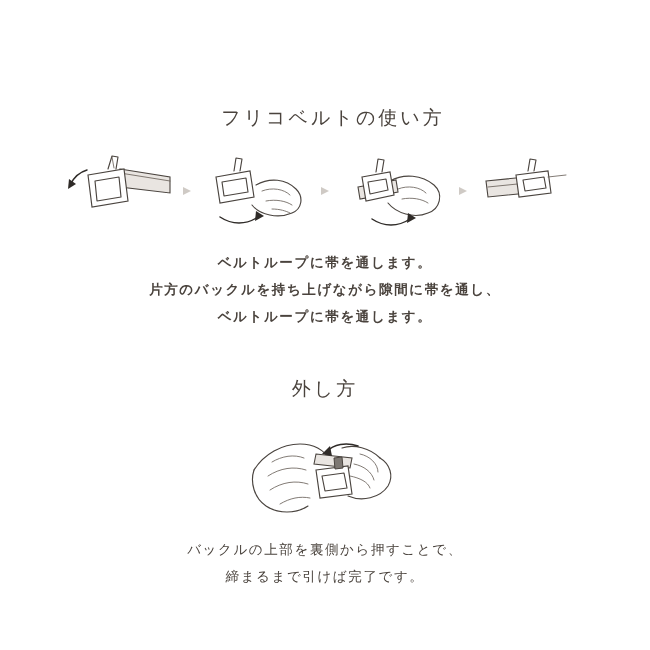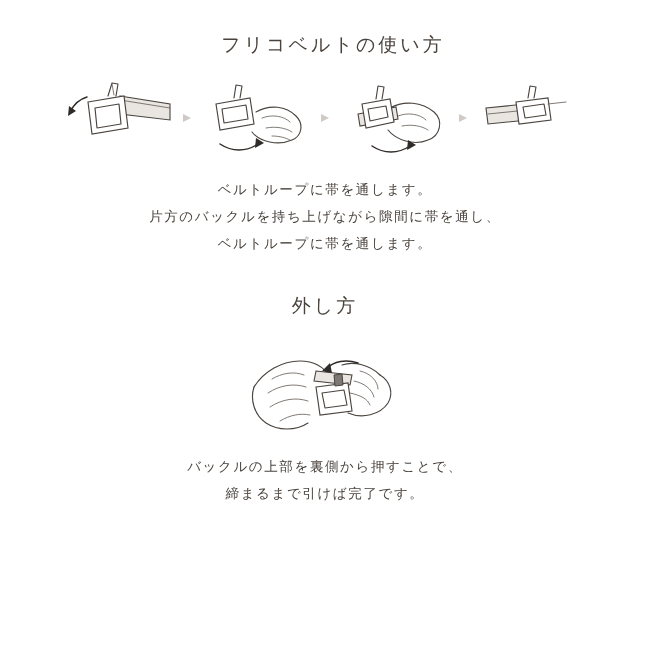--- a/index.html
+++ b/index.html
@@ -22,22 +22,22 @@
   }
 
   
   .section-title {
     text-align: center;
     font-size: 19px;
     letter-spacing: 3px;
     color: #4a433d;
     font-weight: 400;
   }
-  #title-1 { margin-top: 32px; padding-left: 16px; }
-  #title-2 { margin-top: 36px; }
+  #title-1 { margin-top: 105px; padding-left: 16px; }
+  #title-2 { margin-top: 46px; }
 
   
   .steps {
     margin-top: 16px;
     display: flex;
     align-items: center;
     justify-content: center;
     gap: 0px;
   }
   .step {
@@ -55,21 +55,21 @@
   .arrow-sep svg { display: block; margin: 0 auto; }
 
   
   .caption {
     text-align: center;
     font-size: 13.5px;
     line-height: 2.0;
     letter-spacing: 1.6px;
     color: #4a433d;
   }
-  #caption-1 { margin-top: 14px; }
+  #caption-1 { margin-top: 14px; font-weight: bold; }
   #caption-2 { }
   .caption div { white-space: nowrap; }
 
   
   .remove-illo {
     margin-top: 12px;
     display: flex;
     justify-content: center;
   }
   .remove-illo .figure {

